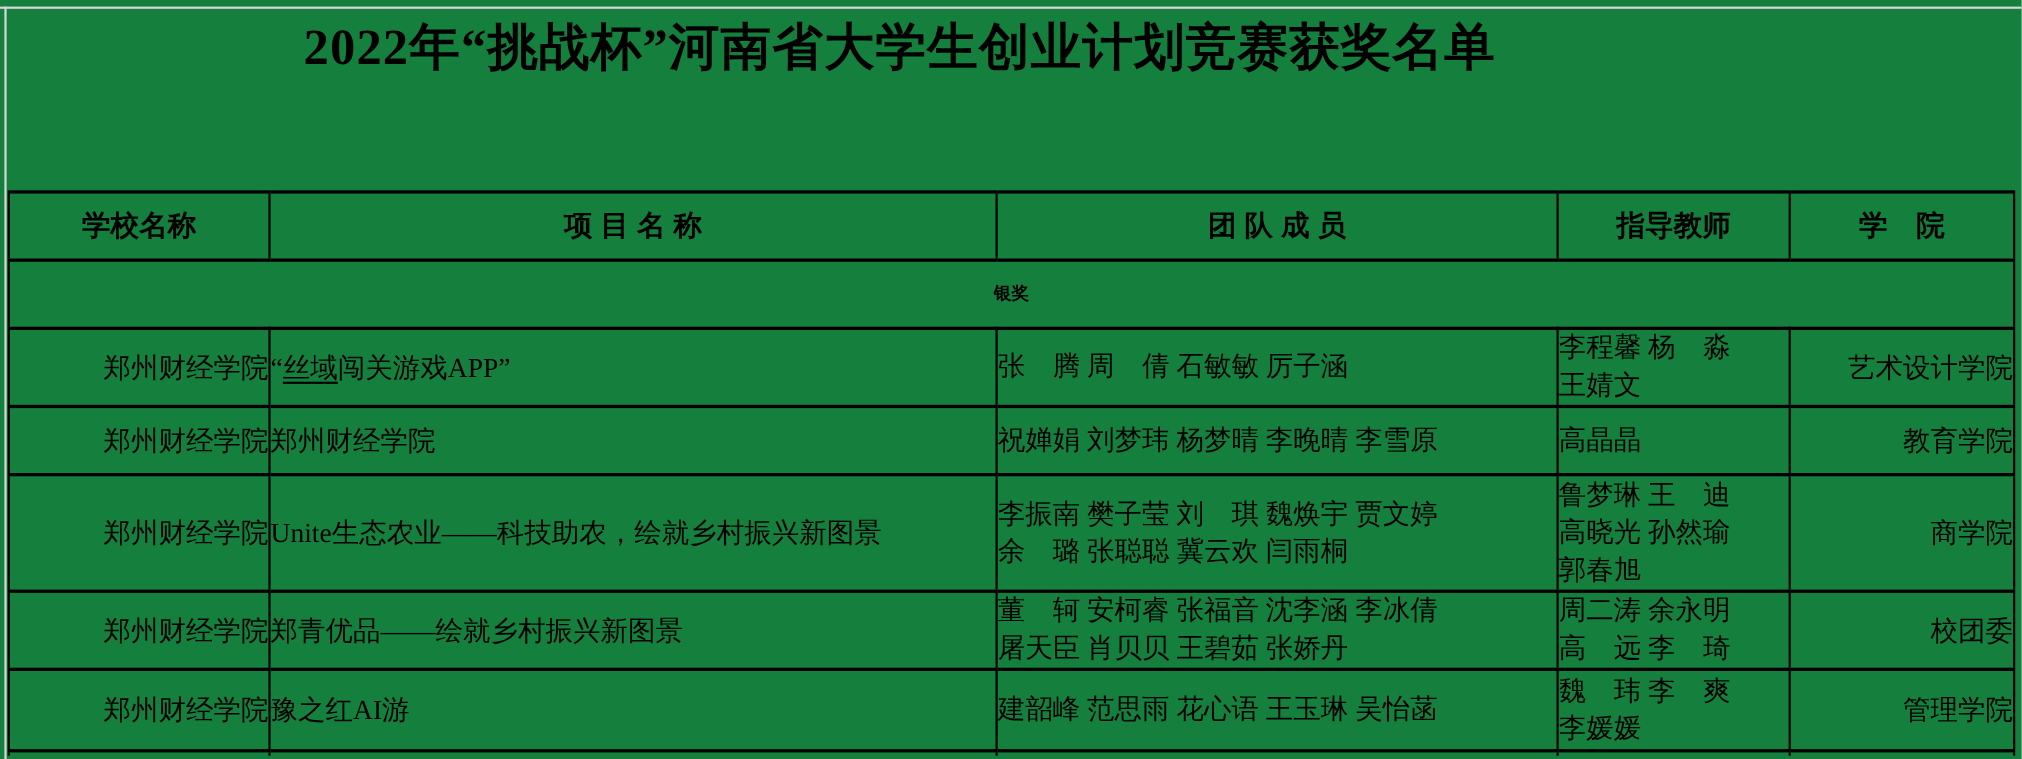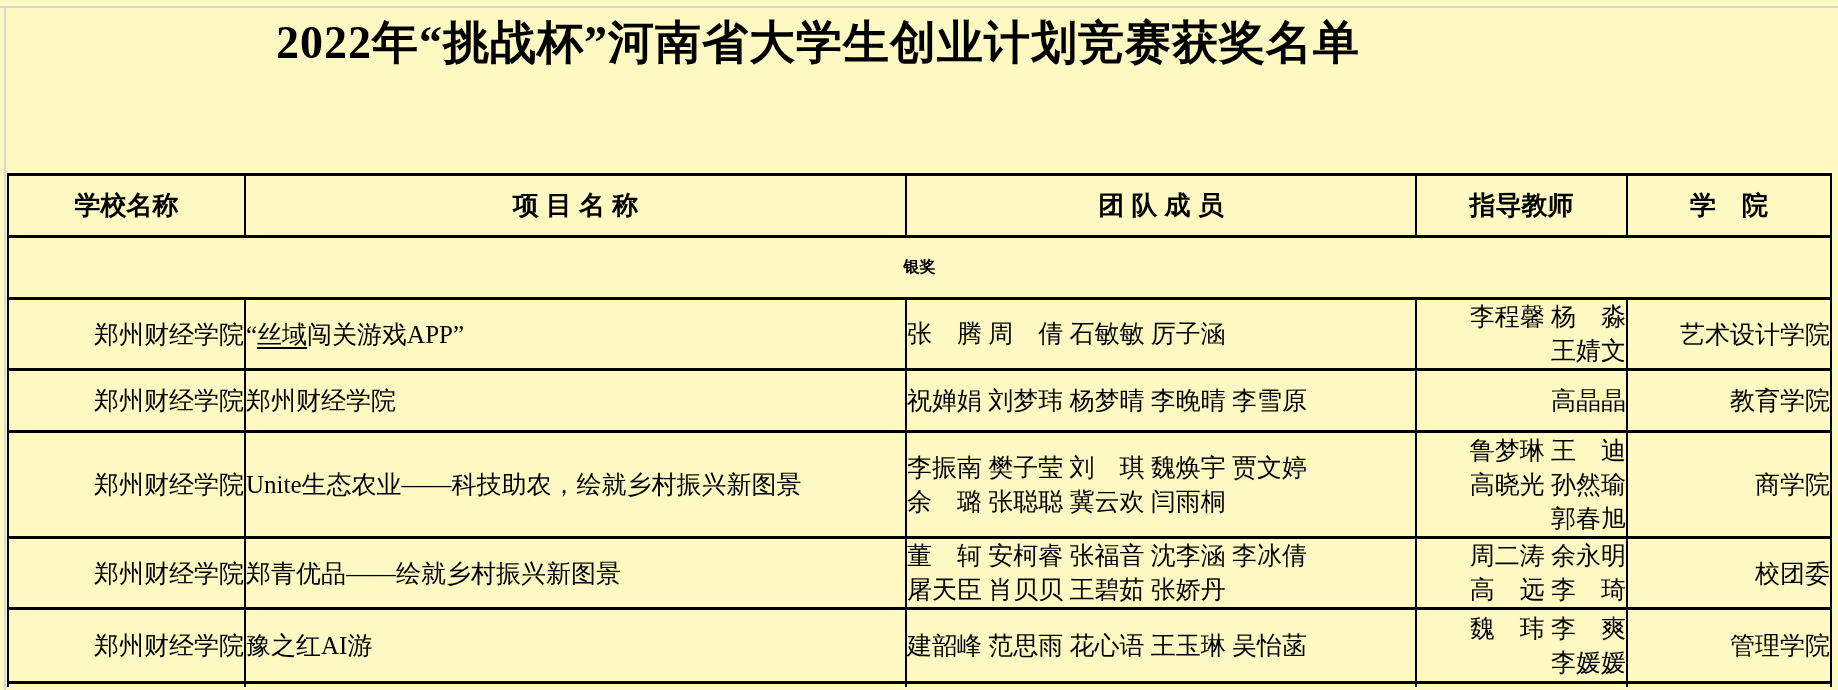--- a/index.html
+++ b/index.html
@@ -1,19 +1,19 @@
 <!DOCTYPE html>
 <html><head>
 <meta charset="utf-8">
 <style>
   html,body{margin:0;padding:0;background:#fff;}
   .screen{
     position:relative;
     width:1838px;height:690px;
-    background:#fef9c3;
+    background:#15803d;
     overflow:hidden;
     font-family:"Liberation Serif","DejaVu Serif",serif;
     color:#000;
   }
   
   .edge-h{position:absolute;left:0;top:6px;width:1838px;height:2px;background:#d8d8d8;}
   .edge-v{position:absolute;left:4px;top:6px;width:2px;height:684px;background:#d8d8d8;}
 
   .title-block{
     position:absolute;left:0;top:14px;width:1636px;
@@ -51,21 +51,21 @@
   tr.section-row{height:62px;}
   tr.section-row td{
     font-family:"Liberation Sans","DejaVu Sans",sans-serif;
     font-weight:bold;
     font-size:16px;
     text-align:center;
   }
   td.c-school{text-align:right;}
   td.c-project{text-align:left;padding-left:12px;}
   td.c-members{text-align:left;padding-left:8px;line-height:34px;}
-  td.c-advisors{text-align:right;padding-left:6px;line-height:34px;}
+  td.c-advisors{text-align:left;padding-left:6px;line-height:34px;}
   td.c-college{text-align:right;}
   .u-seg{text-decoration:underline;text-underline-offset:4px;}
   tbody tr.dr0{height:71px;}
   tbody tr.dr1{height:62px;}
   tbody tr.dr2{height:106px;}
   tbody tr.dr3{height:70px;}
   tbody tr.dr4{height:74px;}
   tr.partial-row{height:4px;}
   tr.partial-row td{border-bottom:none;}
 </style>

